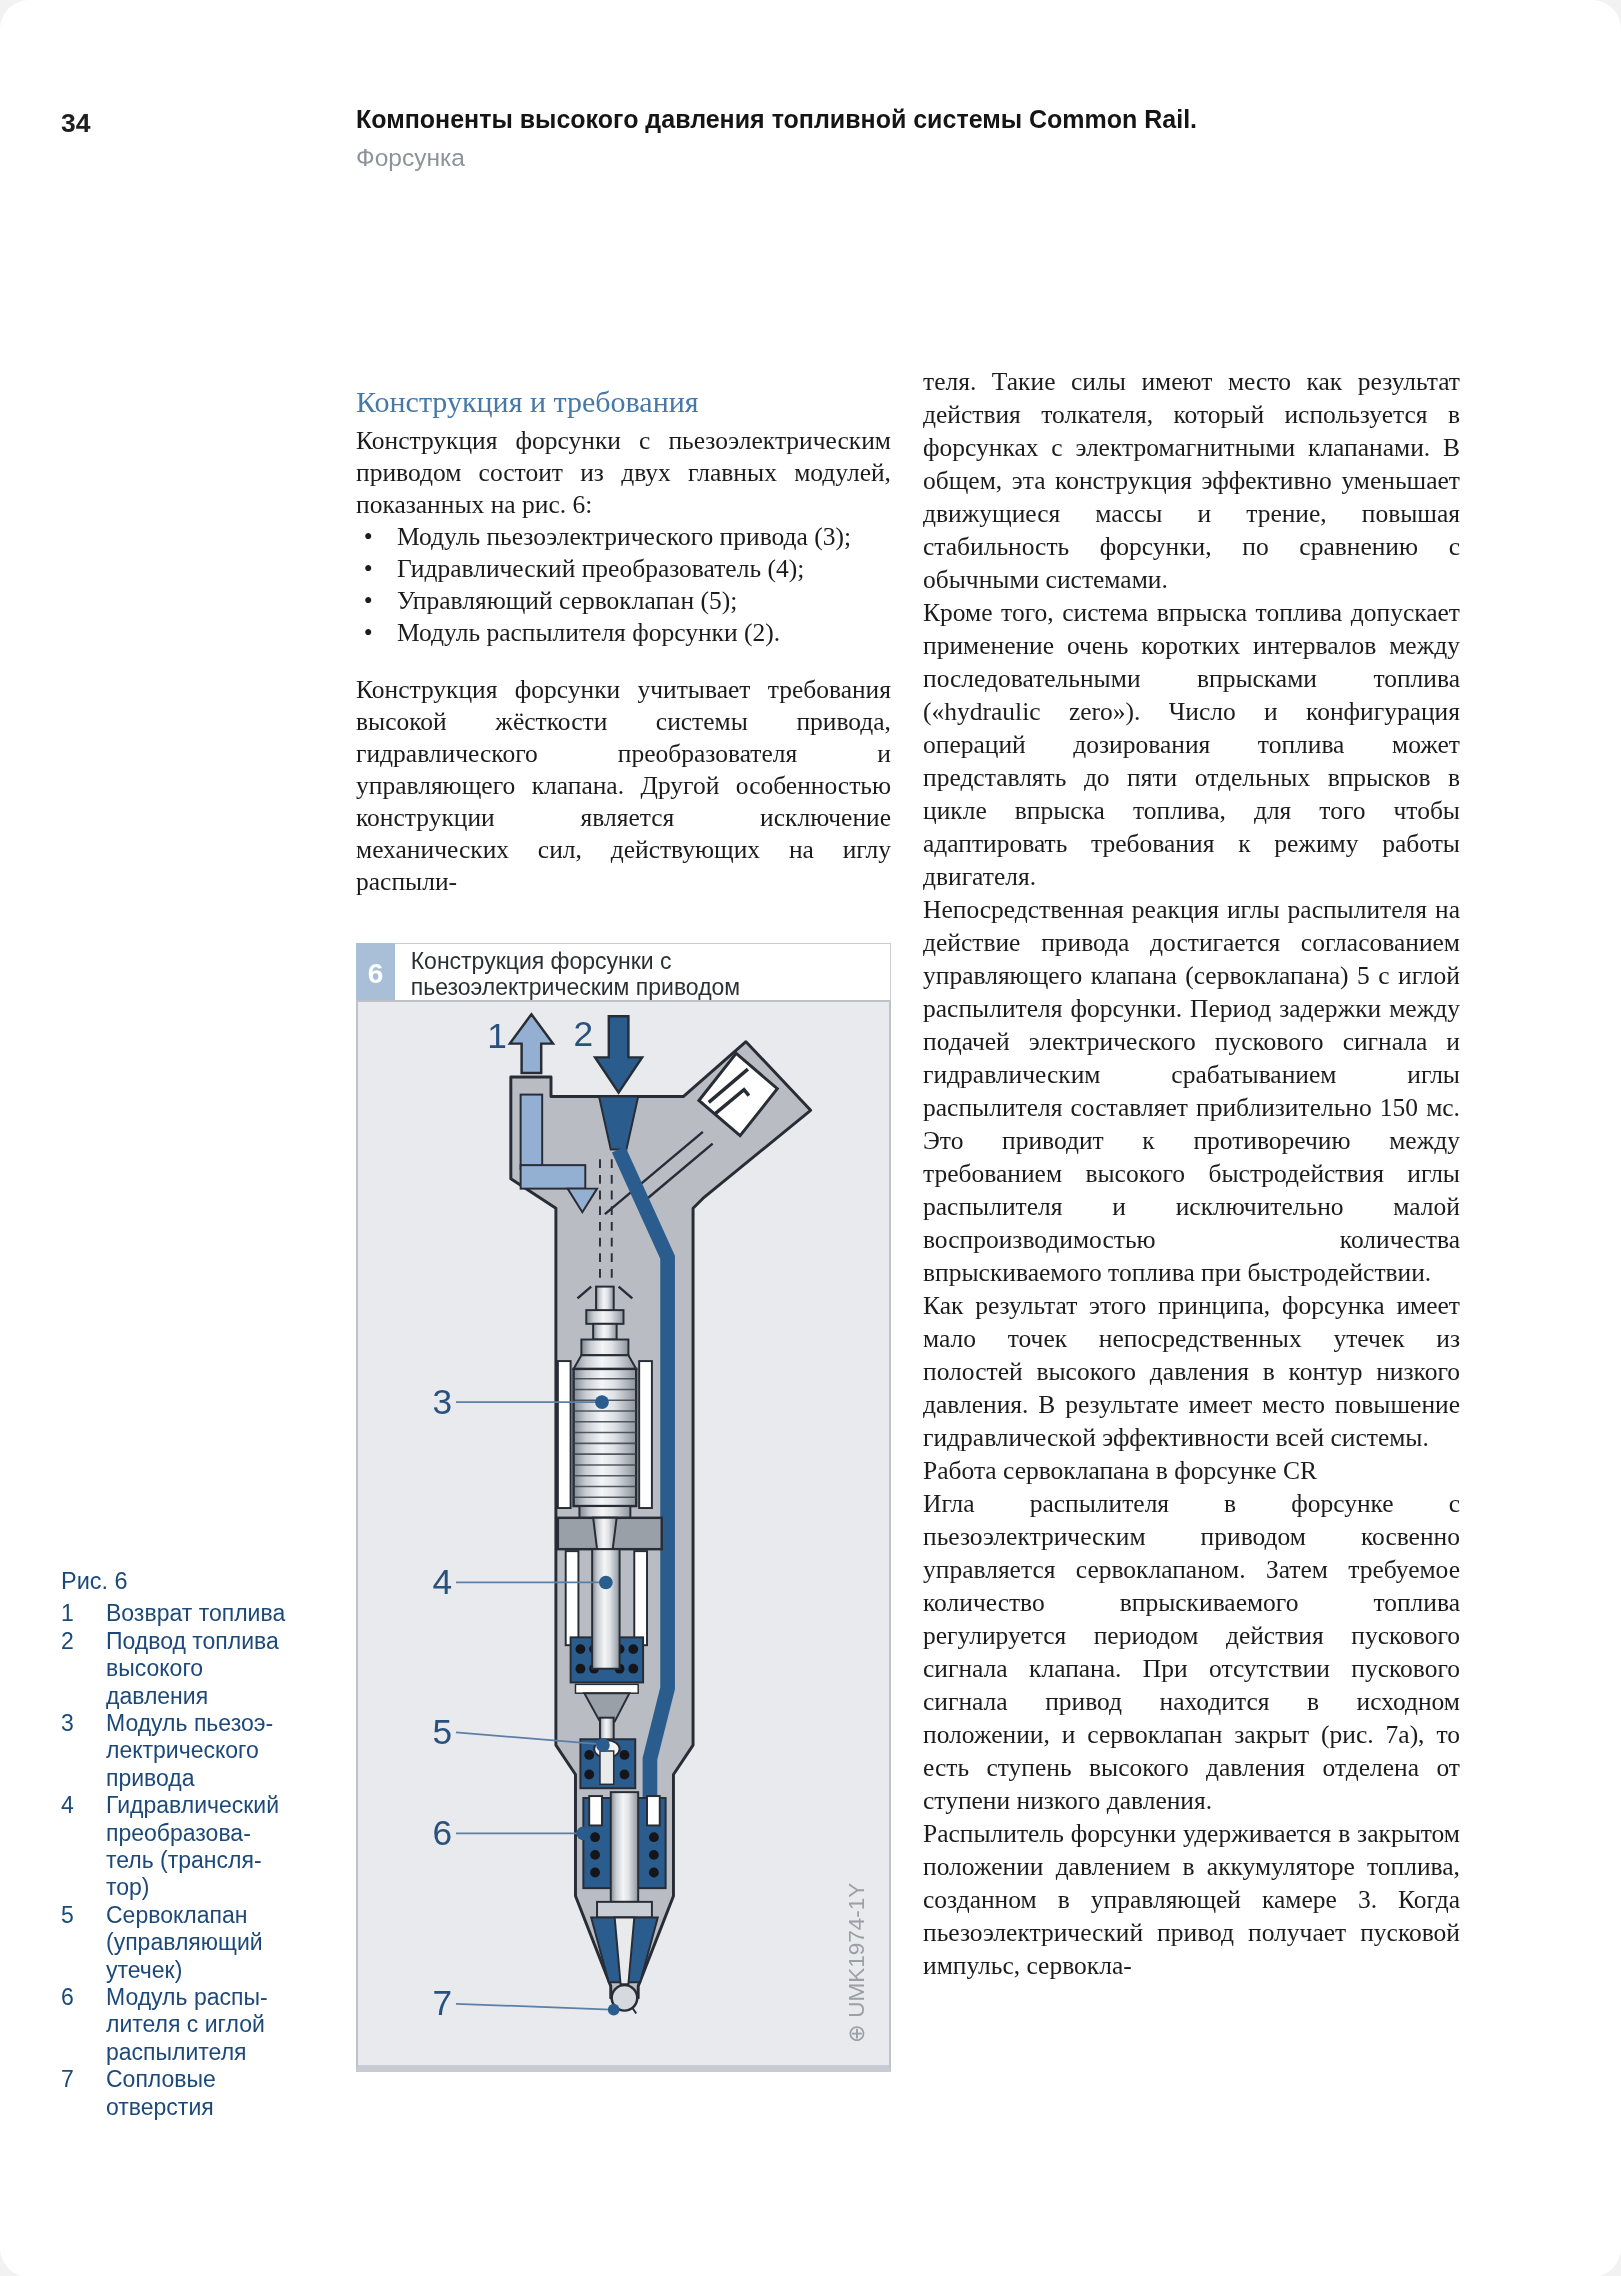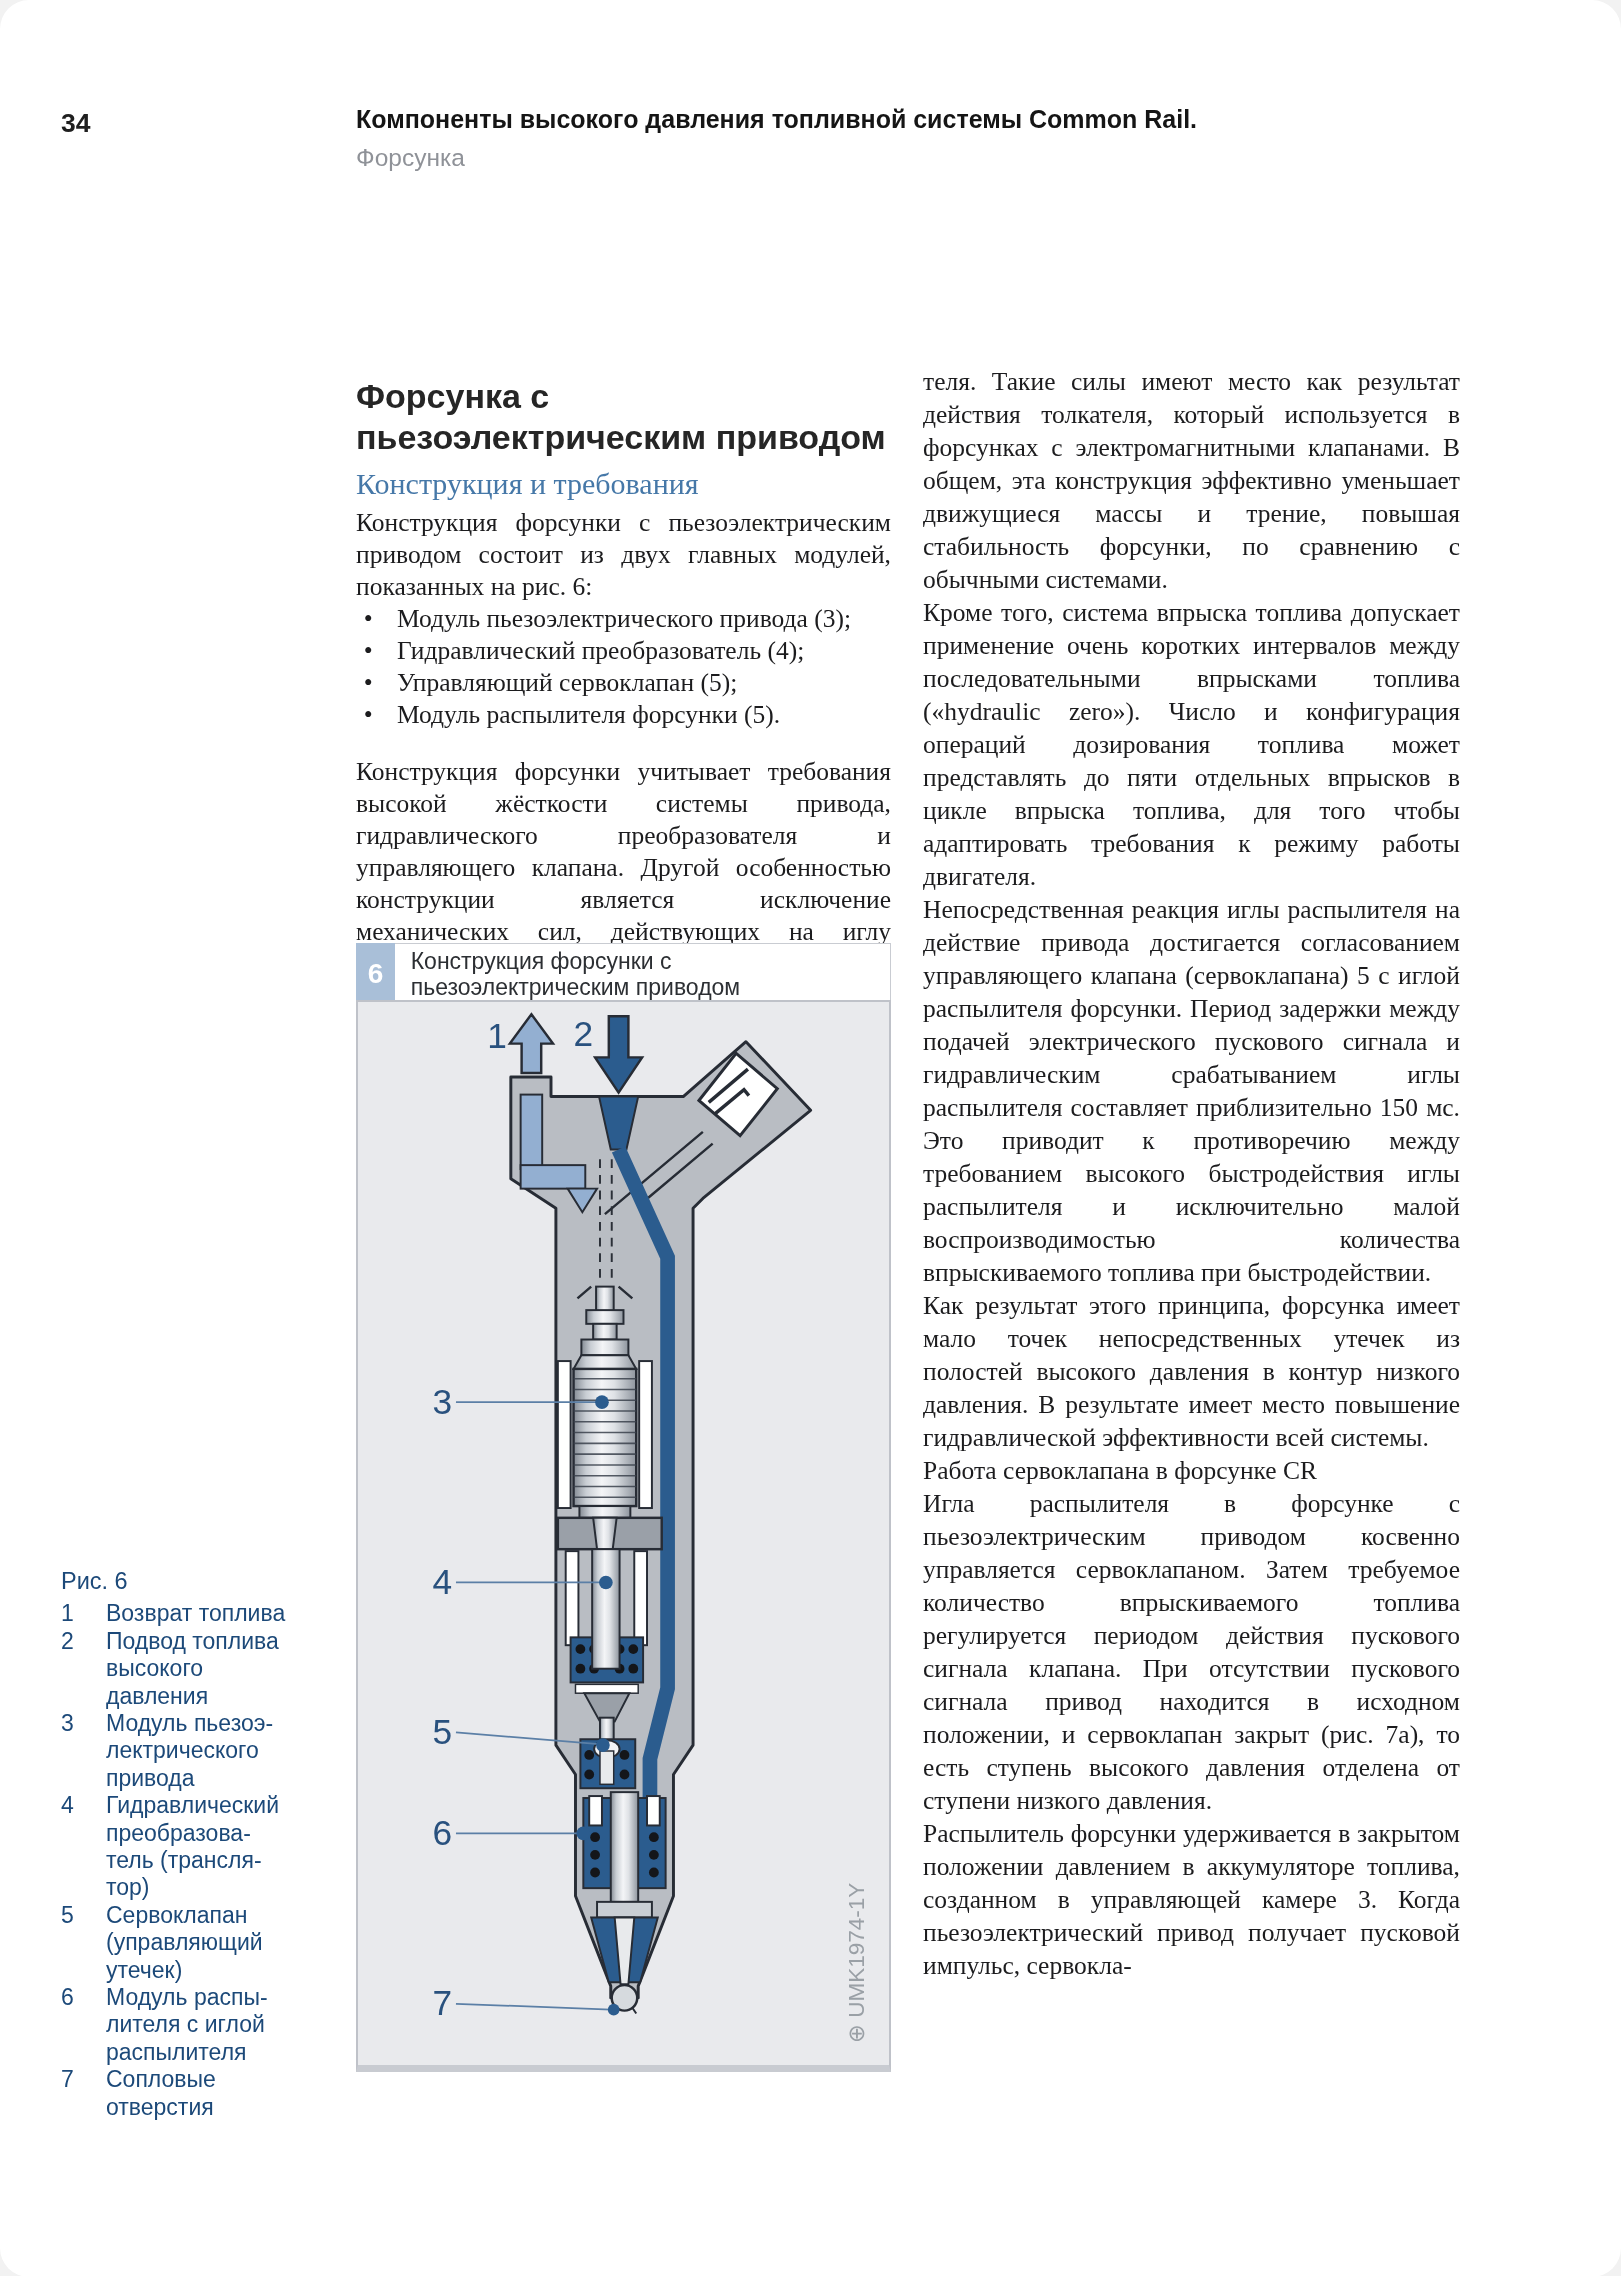--- a/index.html
+++ b/index.html
@@ -56,28 +56,27 @@
 </head>
 <body>
 
 <div class="page">
 
   <div class="pagenum">34</div>
   <div class="htitle">Компоненты высокого давления топливной  системы Common Rail.</div>
   <div class="hsub">Форсунка</div>
 
   <div class="colL">
-    <h1 class="h1">Форсунка с пьезоэлектрическим приводом</h1>
     <h2 class="h2">Конструкция и требования</h2>
     <p class="body-p">Конструкция форсунки с пьезоэлектрическим приводом состоит из двух главных модулей, показанных на рис. 6:</p>
     <ul class="bullets">
       <li><span class="bm">•</span><span>Модуль пьезоэлектрического привода (3);</span></li>
       <li><span class="bm">•</span><span>Гидравлический преобразователь (4);</span></li>
       <li><span class="bm">•</span><span>Управляющий сервоклапан (5);</span></li>
-      <li><span class="bm">•</span><span>Модуль распылителя форсунки (5).</span></li>
+      <li><span class="bm">•</span><span>Модуль распылителя форсунки (2).</span></li>
     </ul>
     <p class="body-p para2">Конструкция форсунки учитывает требования высокой жёсткости системы привода, гидравлического преобразователя и управляющего клапана. Другой особенностью конструкции является исключение механических сил, действующих на иглу распыли-</p>
   </div>
 
   <div class="figcap">
     <div class="figbadge">6</div>
     <div class="figcaptext">Конструкция форсунки с пьезоэлектрическим приводом</div>
   </div>
 
   <div class="figbox">

